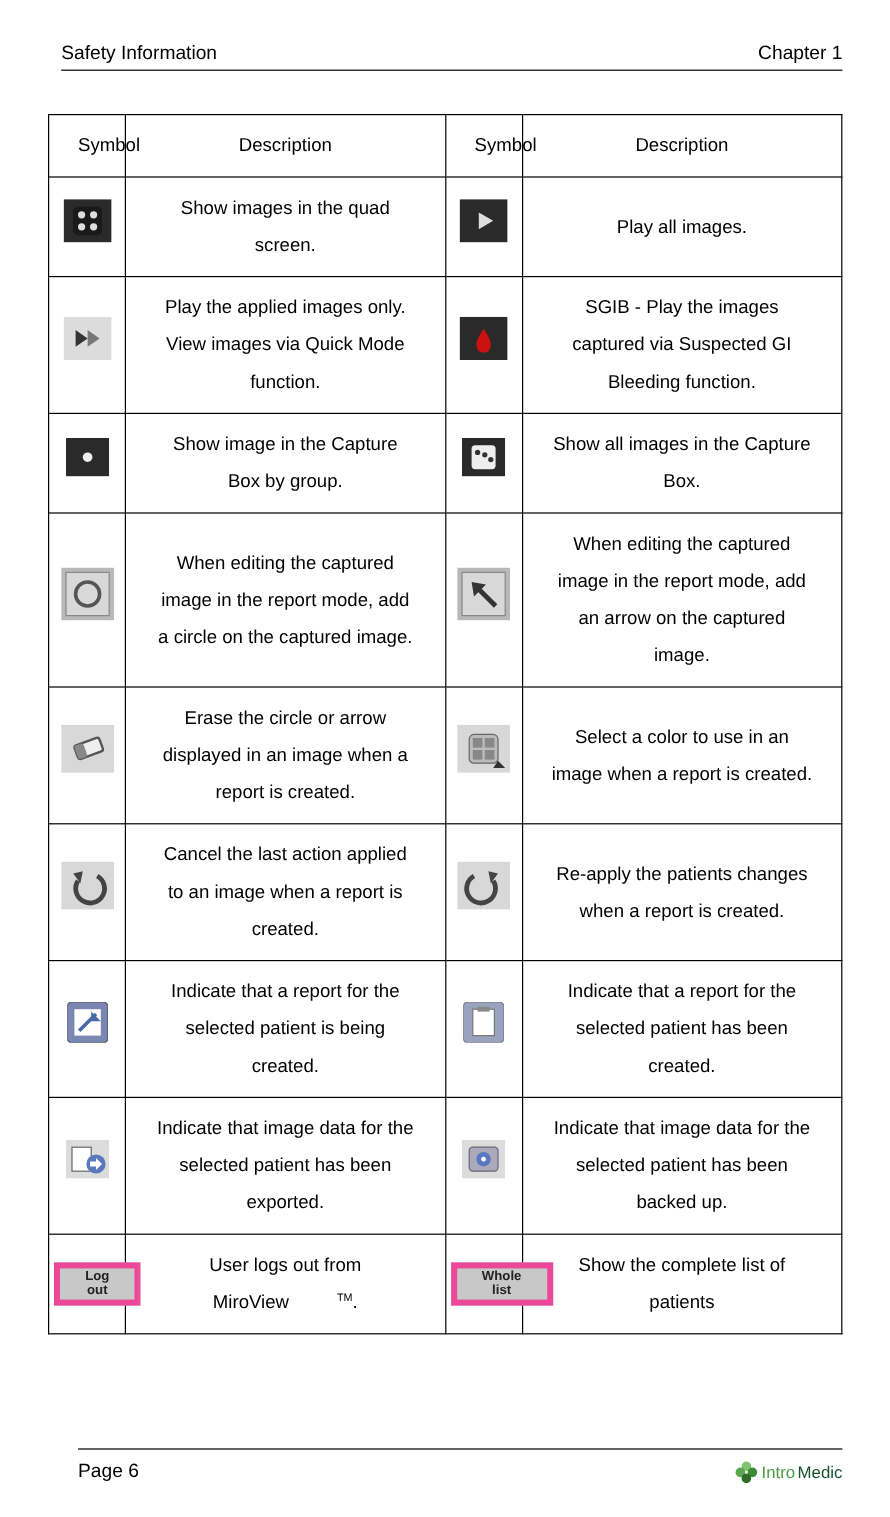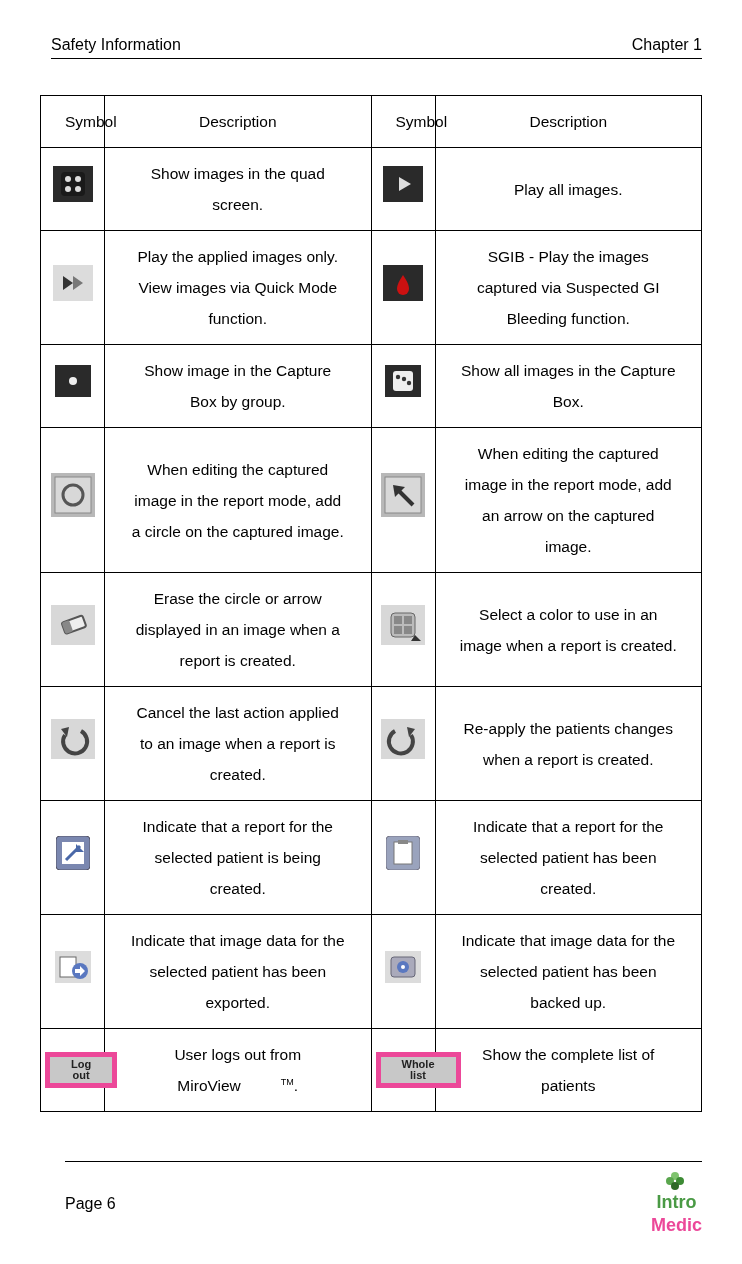--- a/index.html
+++ b/index.html
@@ -58,27 +58,26 @@
       display: flex;
       justify-content: space-between;
       align-items: center;
       font-size: 16px;
       margin-left: 25px;
     }
     .brand {
       display: inline-flex;
       align-items: center;
       gap: 2px;
-      font-weight: bold;
-      font-size: 18px;
+      font-weight: normal;
+      font-size: 14px;
       font-family: Arial, sans-serif;
-      flex-direction: column;
     }
     .brand .intro { color: #4a9a45; }
-    .brand .medic { color: #ec4899; }
+    .brand .medic { color: #14532d; }
     .brand-clover {
       width: 18px; height: 18px; position: relative; margin-right: 2px;
     }
     .brand-clover span {
       position: absolute; width: 8px; height: 8px; border-radius: 50%;
     }
     .brand-clover .c1 { background:#7fc36e; top:0; left:5px;}
     .brand-clover .c2 { background:#5aa64e; top:5px; left:0;}
     .brand-clover .c3 { background:#3d8b34; top:5px; left:10px;}
     .brand-clover .c4 { background:#2f6a28; top:10px; left:5px;}

